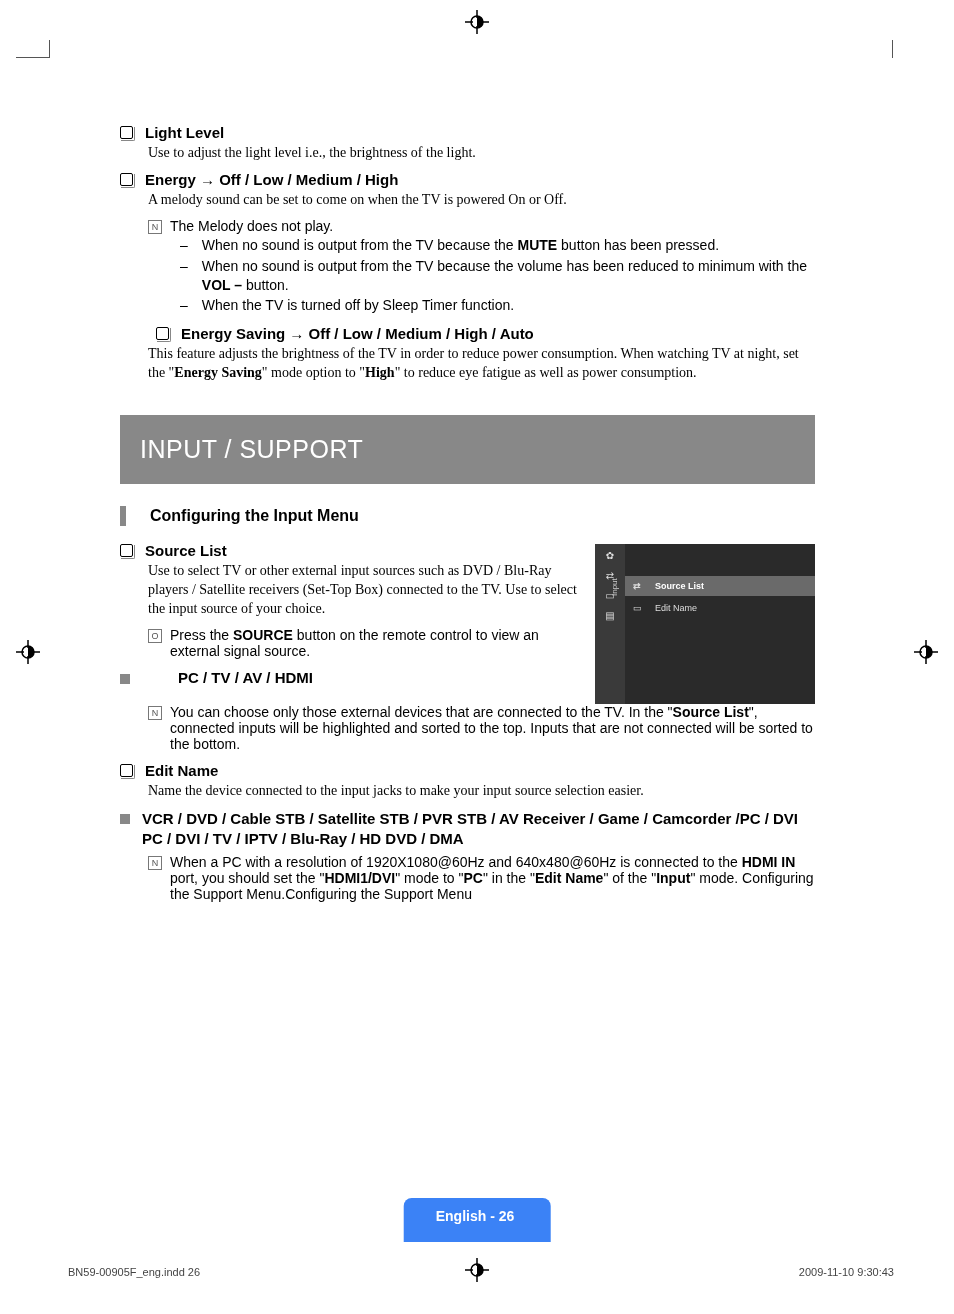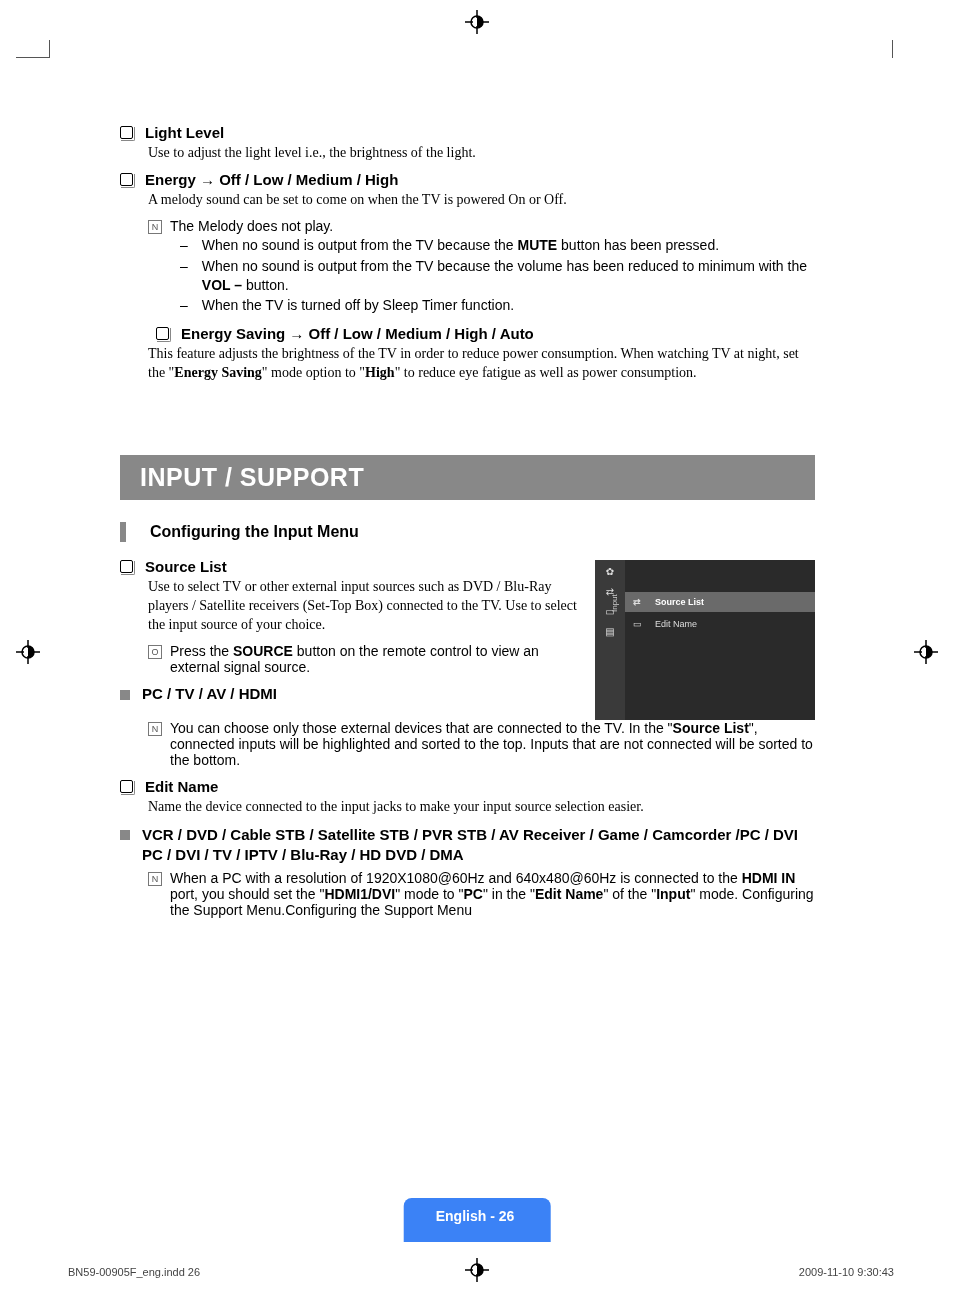--- a/index.html
+++ b/index.html
@@ -29,22 +29,22 @@
   .sq-bullet { width:13px; height:13px; border:1.5px solid #000; border-radius:2px; margin-right:12px; margin-top:2px; flex:0 0 13px; position:relative; }
   .sq-bullet::after { content:""; position:absolute; right:-3px; bottom:-3px; width:13px; height:13px; border-right:1.5px solid #888; border-bottom:1.5px solid #888; border-radius:0 0 2px 0; }
   .sq-solid { width:10px; height:10px; background:#888; margin-right:12px; margin-top:5px; flex:0 0 10px; }
   .heading { font-weight:bold; font-size:15px; }
   .body-text { font-size:14px; line-height:1.35; margin-left:28px; margin-bottom:8px;font-family:Liberation Serif, serif; }
   .note-row { display:flex; align-items:flex-start; margin-left:28px; margin-bottom:2px; font-size:14px; }
   .note-icon { width:14px; height:14px; border:1px solid #777; margin-right:8px; margin-top:2px; flex:0 0 14px; font-size:9px; text-align:center; line-height:12px; color:#555;}
   .dash-row { display:flex; align-items:flex-start; margin-left:60px; font-size:14px; line-height:1.35; margin-bottom:2px;}
   .dash { margin-right:14px; }
   .section-banner {
-    background:#888; color:#fff; font-weight:bold; font-size:25px;
-    padding:8px 20px; margin-top:72px; margin-bottom:22px;
+    background:#888; color:#fff; font-weight:normal; font-size:25px;
+    padding:20px 20px; margin-top:32px; margin-bottom:22px;
     letter-spacing:0.5px;
   }
   .subsection { display:flex; align-items:center; margin-bottom:16px; }
   .subsection-bar { width:6px; height:20px; background:#888; margin-right:24px;}
   .subsection-title { font-weight:bold; font-size:16px; }
   .two-col { display:flex; gap:16px; }
   .left-col { flex:1; }
   .osd-box {
     width:220px; height:160px; background:#2a2a2a; position:relative;
     flex:0 0 220px; margin-top:2px;
@@ -149,21 +149,21 @@
       <div class="bullet-row">
         <div class="sq-bullet"></div>
         <div class="heading">Source List</div>
       </div>
       <div class="body-text">Use to select TV or other external input sources such as DVD / Blu-Ray players / Satellite receivers (Set-Top Box) connected to the TV. Use to select the input source of your choice.</div>
       <div class="note-row">
         <div class="note-icon">O</div>
         <div><span>Press the </span><b>SOURCE</b><span> button on the remote control to view an external signal source.</span></div>
       </div>
 
-      <div class="bullet-row" style="margin-top:10px;">
+      <div class="bullet-row" style="margin-top:10px;gap:36px;">
         <div class="sq-solid"></div>
         <div class="heading">PC / TV / AV / HDMI</div>
       </div>
     </div>
 
     <div class="osd-box">
       <div class="osd-sidebar">
         <div class="osd-icon">✿</div>
         <div class="osd-tab">Input</div>
         <div class="osd-icon" style="margin-top:4px;">⇄</div>

